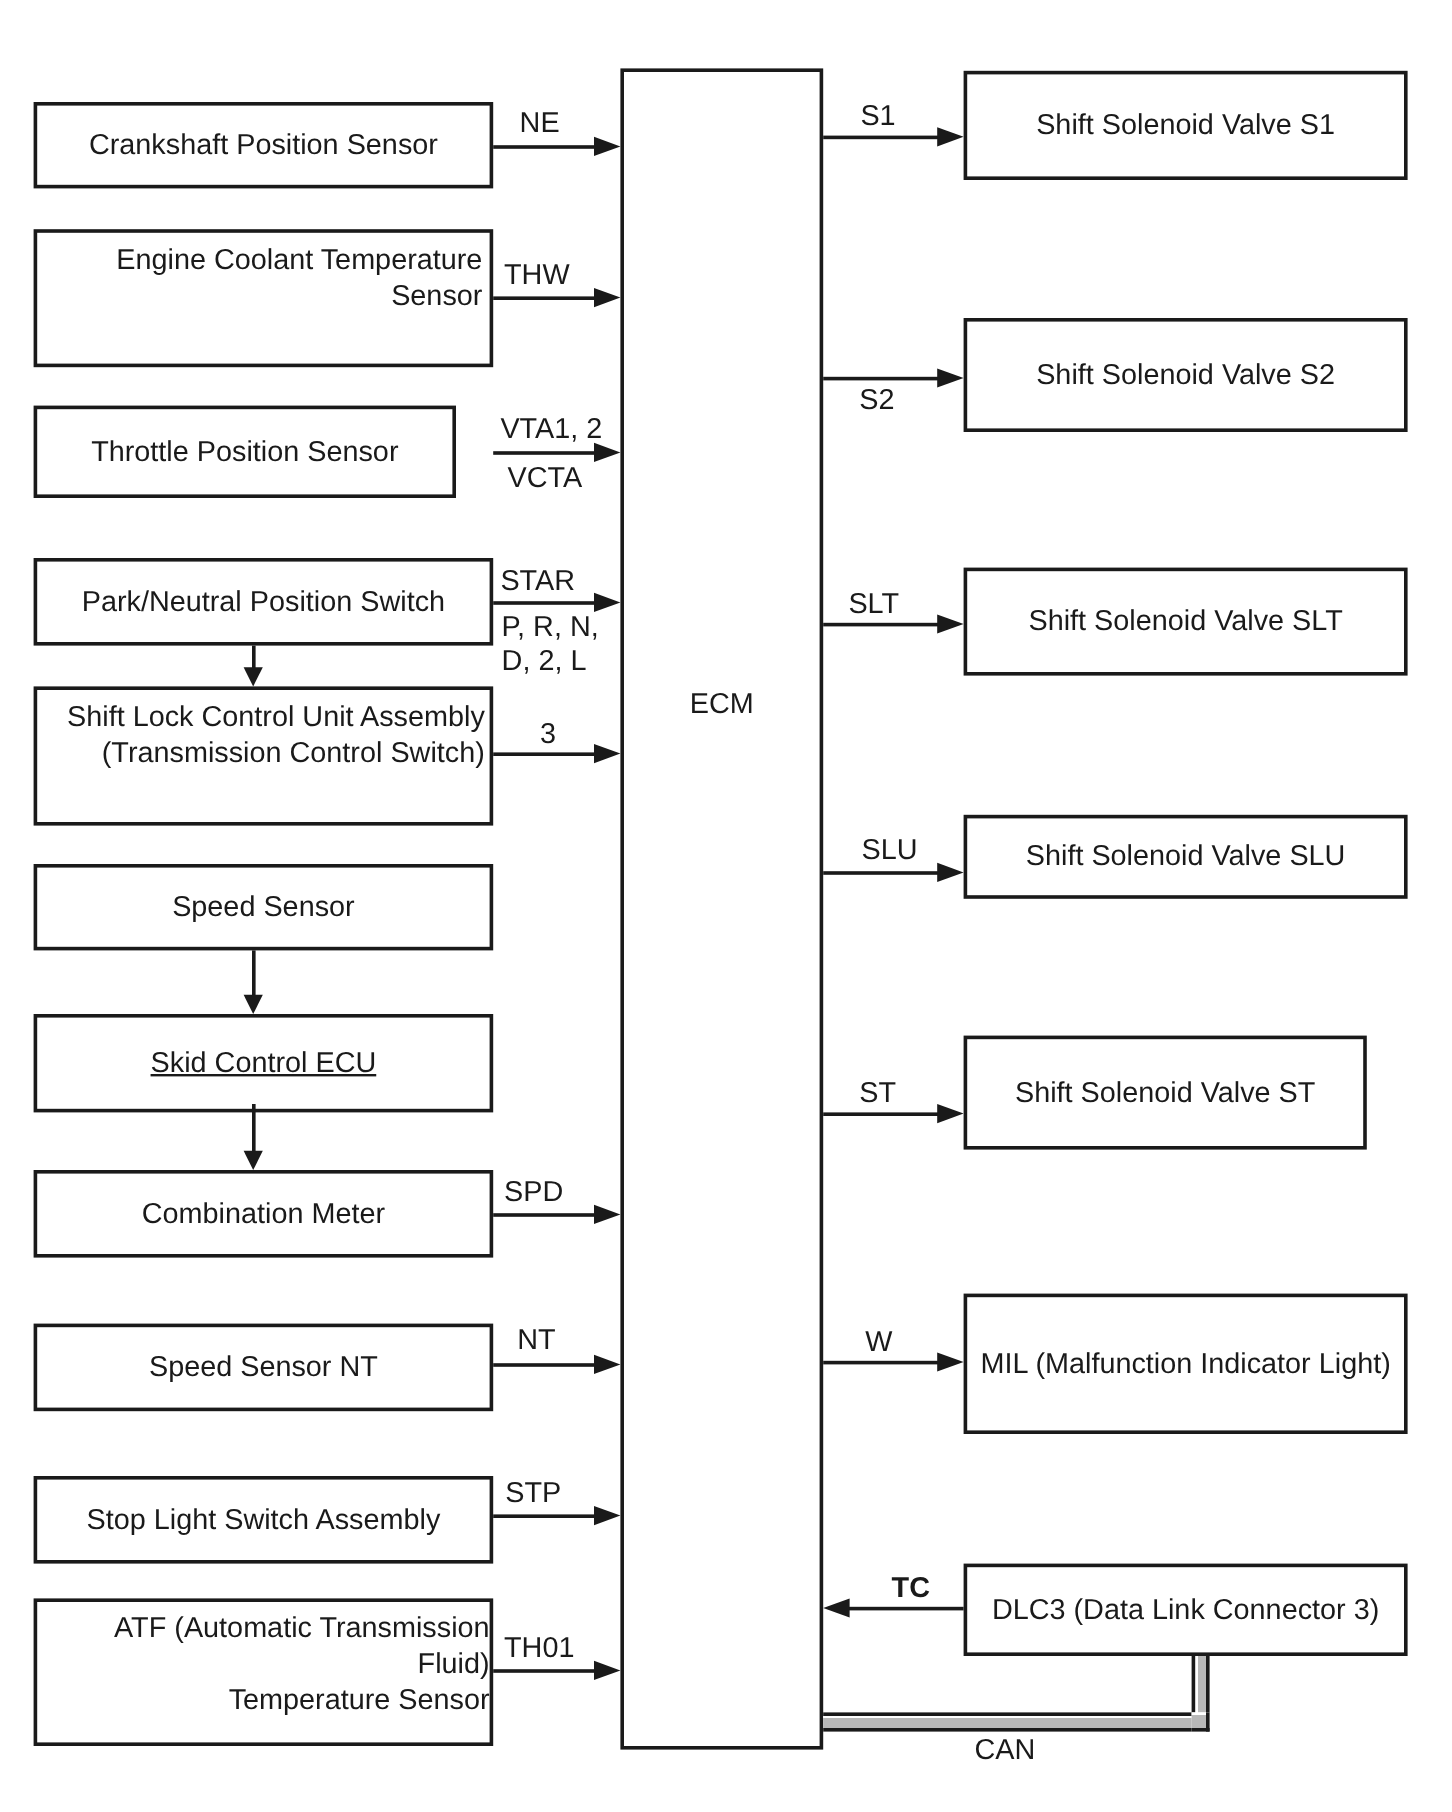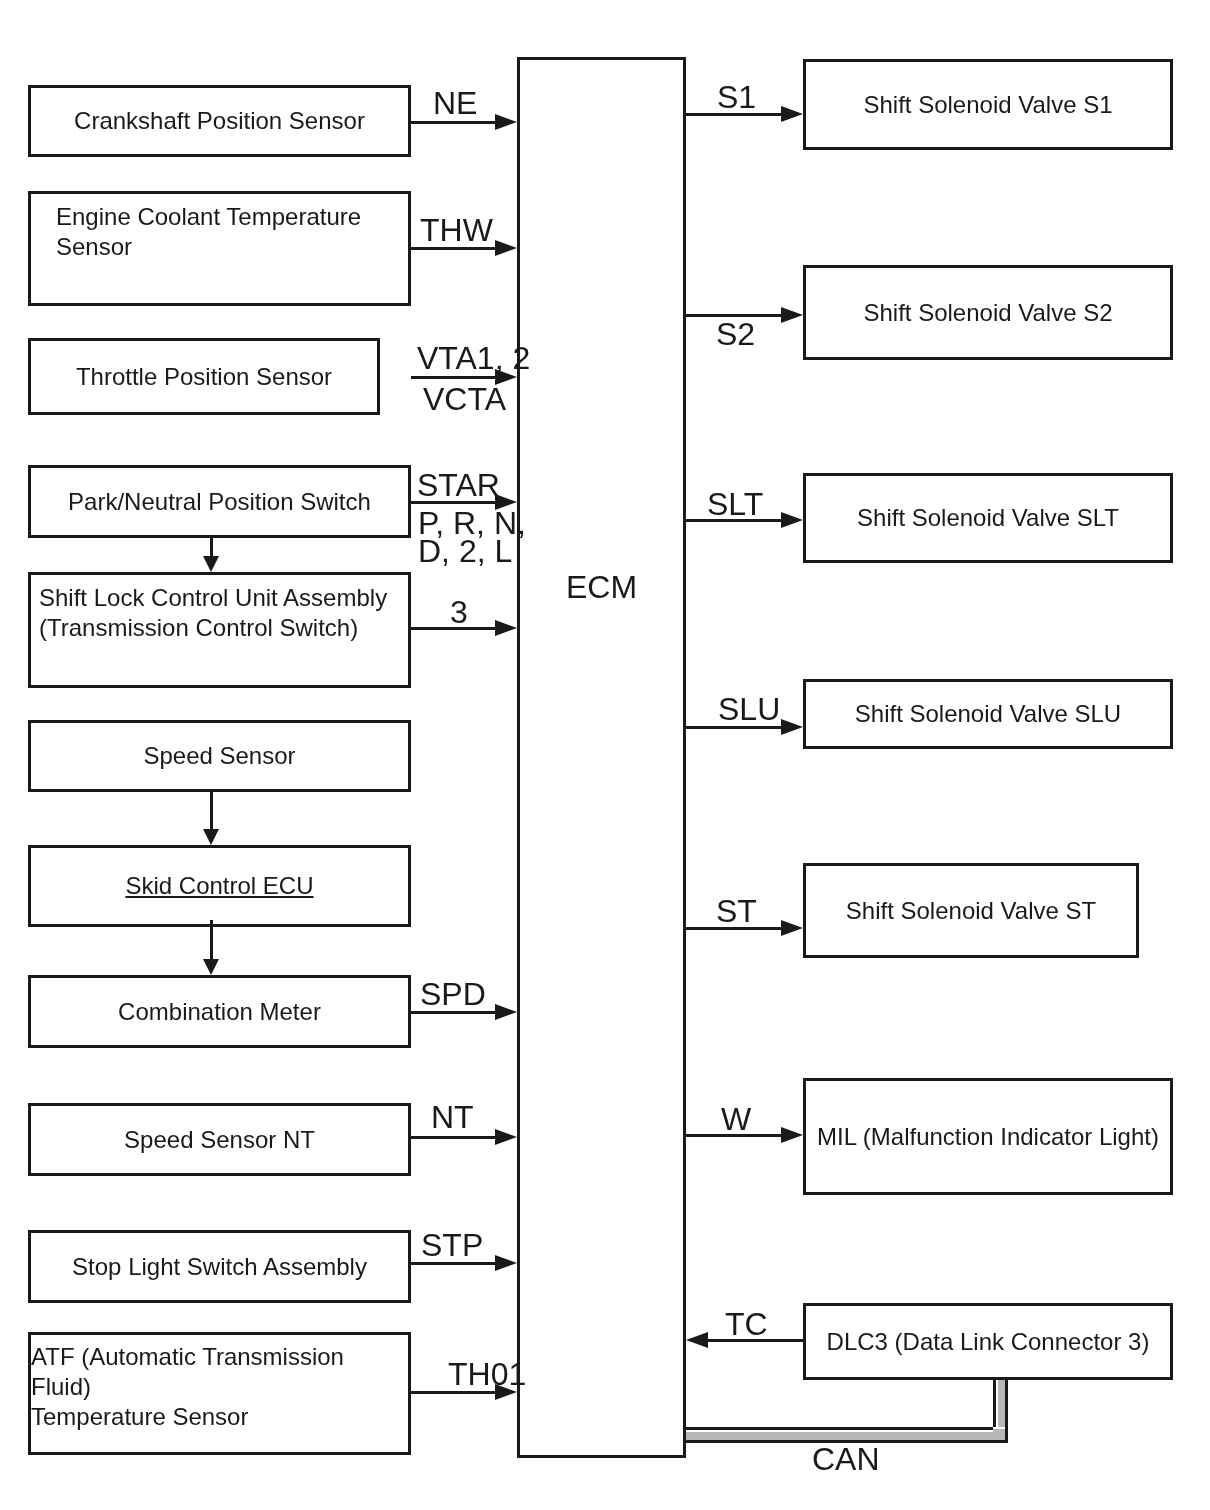--- a/index.html
+++ b/index.html
@@ -18,25 +18,25 @@
     box-sizing:border-box;
     font-size:24px;
     line-height:30px;
     white-space:pre-line;
   }
   .box.center{
     display:flex;align-items:center;justify-content:center;
     text-align:center;
   }
   .box.topleft{
-    text-align:left;
+    text-align:right;
   }
   .lbl{
     position:absolute;
-    font-size:32px;
+    font-size:24px;
     line-height:26px;
     white-space:nowrap;
   }
   .hline{position:absolute;height:3px;background:#1a1a1a;}
   .vline{position:absolute;width:3px;background:#1a1a1a;}
   .arr-right{
     position:absolute;width:0;height:0;
     border-top:8px solid transparent;
     border-bottom:8px solid transparent;
     border-left:22px solid #1a1a1a;
@@ -152,21 +152,21 @@
   <div class="hline" style="left:411px;top:1136px;width:86px;"></div>
   <div class="arr-right" style="left:495px;top:1129px;"></div>
   <span class="lbl" style="left:431px;top:1104px;">NT</span>
 
   <div class="hline" style="left:411px;top:1262px;width:86px;"></div>
   <div class="arr-right" style="left:495px;top:1255px;"></div>
   <span class="lbl" style="left:421px;top:1232px;">STP</span>
 
   <div class="hline" style="left:411px;top:1391px;width:86px;"></div>
   <div class="arr-right" style="left:495px;top:1384px;"></div>
-  <span class="lbl" style="left:420px;top:1361px;margin-left:28px;">TH01</span>
+  <span class="lbl" style="left:420px;top:1361px;">TH01</span>
 
   <div class="vline" style="left:210px;top:538px;height:20px;"></div>
   <div class="arr-down" style="left:203px;top:556px;"></div>
 
   <div class="vline" style="left:210px;top:792px;height:38px;"></div>
   <div class="arr-down" style="left:203px;top:829px;"></div>
 
   <div class="vline" style="left:210px;top:920px;height:40px;"></div>
   <div class="arr-down" style="left:203px;top:959px;"></div>
 
@@ -189,20 +189,20 @@
   <div class="hline" style="left:686px;top:927px;width:97px;"></div>
   <div class="arr-right" style="left:781px;top:920px;"></div>
   <span class="lbl" style="left:716px;top:898px;">ST</span>
 
   <div class="hline" style="left:686px;top:1134px;width:97px;"></div>
   <div class="arr-right" style="left:781px;top:1127px;"></div>
   <span class="lbl" style="left:721px;top:1106px;">W</span>
 
   <div class="hline" style="left:706px;top:1339px;width:97px;"></div>
   <div class="arr-left" style="left:686px;top:1332px;"></div>
-  <span class="lbl" style="left:725px;top:1311px;">TC</span>
+  <span class="lbl" style="left:743px;top:1311px;font-weight:bold;">TC</span>
 
   <div class="bus-v" style="left:993px;top:1380px;width:15px;height:47px;"></div>
   <div class="bus-h" style="left:686px;top:1427px;width:307px;height:16px;"></div>
   <div class="bus-corner" style="left:993px;top:1427px;width:15px;height:16px;"></div>
   <span class="lbl" style="left:812px;top:1446px;">CAN</span>
 
 </div>
 
 </body></html>

